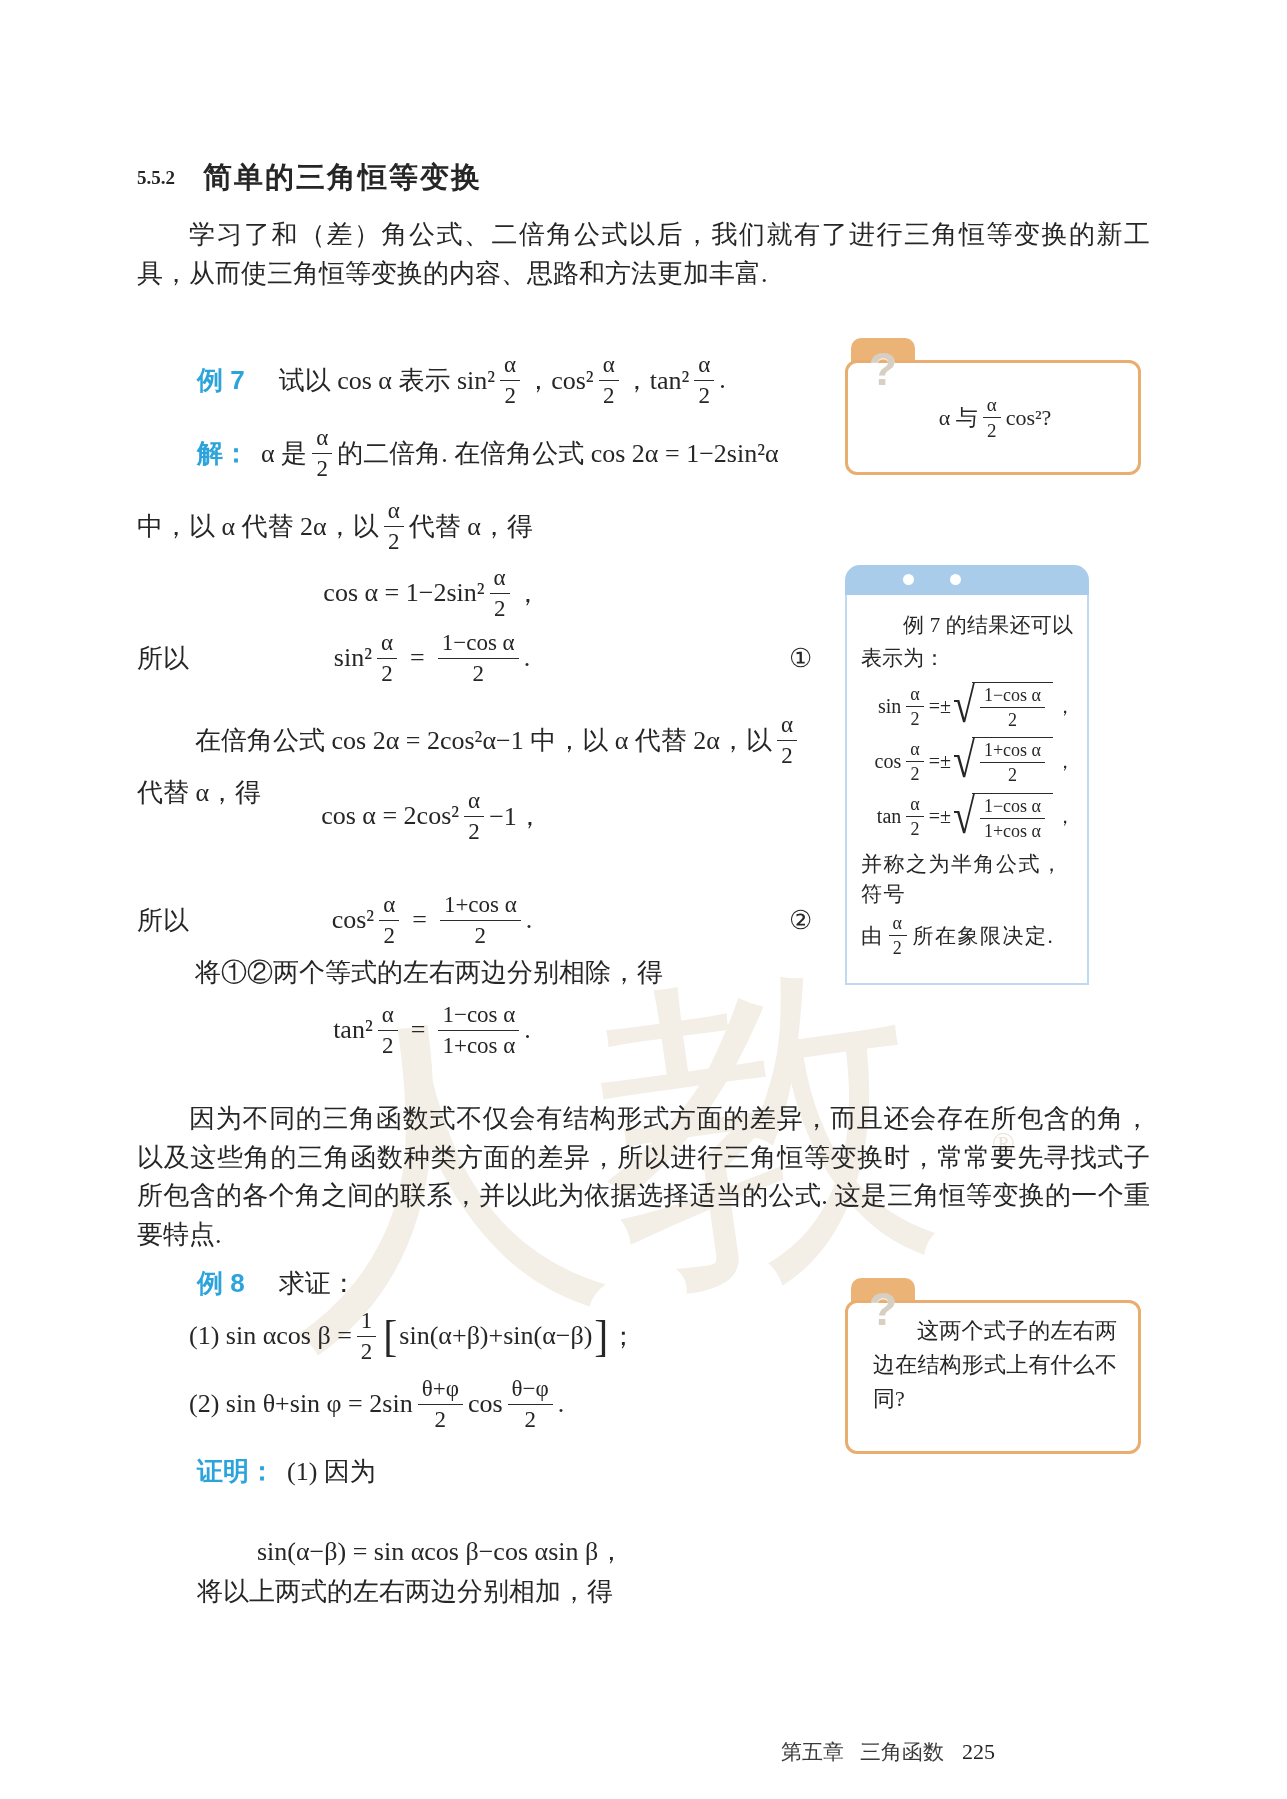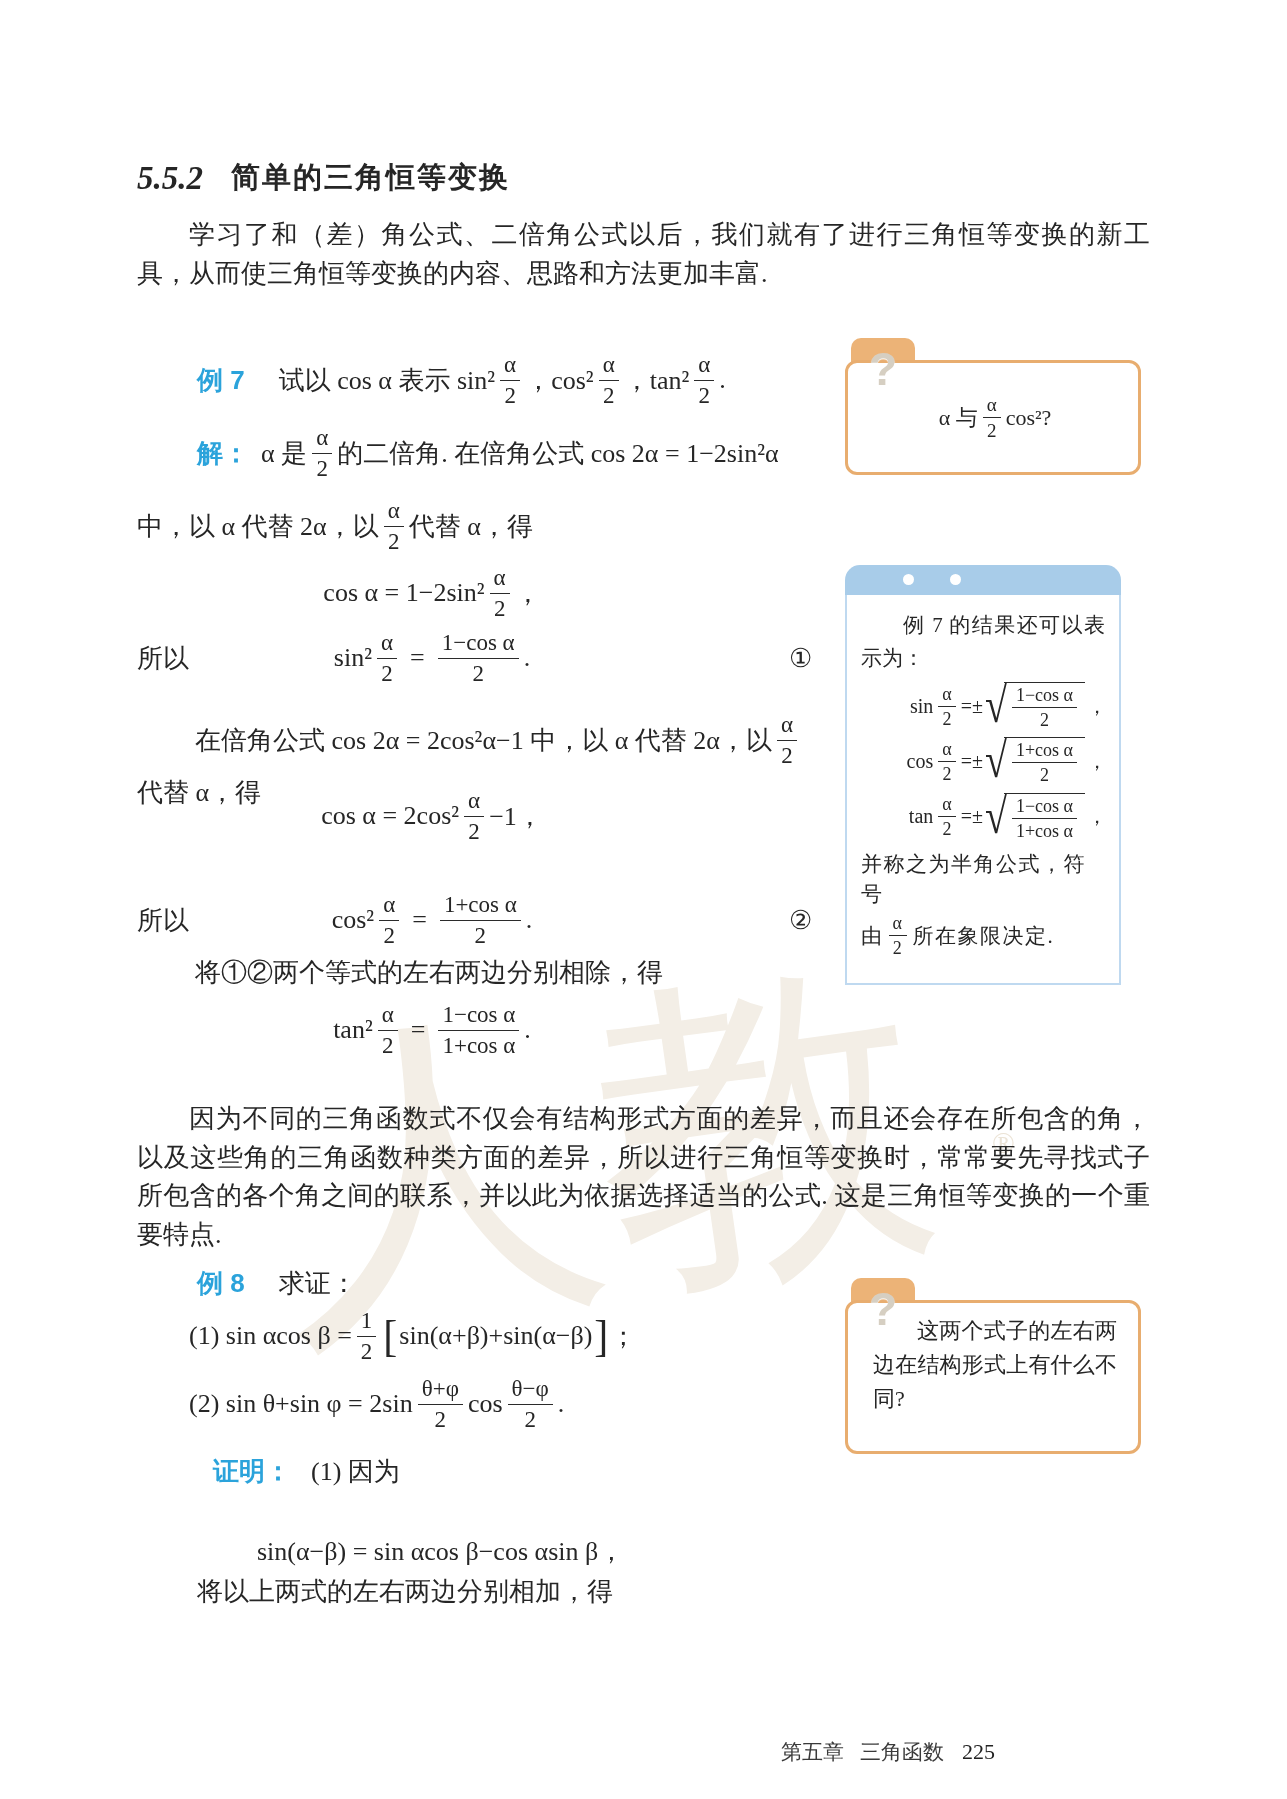--- a/index.html
+++ b/index.html
@@ -1,21 +1,21 @@
 <!DOCTYPE html>
 <html><head>
 <meta charset="utf-8">
 <style>
   html,body{margin:0;padding:0;background:#ffffff;}
   .page{position:relative;width:1287px;height:1799px;background:#ffffff;overflow:hidden;
         font-family:"Liberation Serif",serif;color:#262626;}
   
   .r{position:absolute;display:flex;align-items:center;white-space:nowrap;font-size:26px;}
   .para{position:absolute;font-size:26px;line-height:38.5px;text-align:justify;text-indent:2em;}
-  .title-num{font-weight:bold;font-size:33px;font-family:"Liberation Serif",serif;font-style:italic;}
+  .title-num{font-weight:bold;font-size:19px;font-family:"Liberation Serif",serif;}
   .title-txt{font-weight:bold;font-size:29px;margin-left:28px;font-family:"Liberation Sans",sans-serif;letter-spacing:2px;}
   .lbl{color:#2BA3DB;font-weight:bold;font-family:"Liberation Sans",sans-serif;}
   .gap{margin-right:34px;}
   .gap-s{margin-right:12px;}
   
   .frac{display:inline-flex;flex-direction:column;align-items:center;margin:0 5px;font-size:23px;line-height:1.12;vertical-align:middle;}
   .frac .fn{display:block;padding:0 4px 2px;border-bottom:1.7px solid #2b2b2b;text-align:center;}
   .frac .fd{display:block;padding-top:2px;text-align:center;}
   .eqs{margin:0 8px;}
   
@@ -26,21 +26,21 @@
   .tag{position:absolute;left:652px;top:50%;transform:translateY(-50%);font-size:26px;}
   
   .qbox{position:absolute;left:845px;width:296px;}
   .qbox .tab{position:absolute;top:0;left:6px;width:64px;height:36px;background:#ECB377;border-radius:10px 10px 0 0;}
   .qbox .qbody{position:absolute;left:0;right:0;top:22px;bottom:0;background:#fff;border:3px solid #E8AD6F;border-radius:12px;box-sizing:border-box;}
   .qbox .qmark{position:absolute;top:4px;left:24px;font-size:46px;font-weight:bold;color:#D6CFC2;
                font-family:"Liberation Sans",sans-serif;z-index:2;text-shadow:0 1px 1px #fff;}
   .qbox .qcontent{position:absolute;left:18px;right:14px;top:30px;bottom:8px;display:flex;align-items:center;justify-content:center;font-size:22px;line-height:33px;}
   .qbox .qcontent .frac{font-size:19px;}
   
-  .nbox{position:absolute;left:845px;top:565px;width:276px;height:420px;}
+  .nbox{position:absolute;left:845px;top:565px;width:244px;height:420px;}
   .nbox .nhead{position:absolute;top:0;left:0;right:0;height:30px;background:#A8CCE9;border-radius:15px 15px 0 0;}
   .nbox .dot{position:absolute;width:11px;height:11px;border-radius:50%;background:#fff;top:9px;}
   .nbox .nbody{position:absolute;top:30px;left:0;right:0;bottom:0;background:#fff;border:2px solid #BFD9F0;border-top:none;box-sizing:border-box;padding:12px 12px 10px;}
   .nbox .nintro{font-size:21px;line-height:33px;text-indent:2em;text-align:justify;margin:2px 2px 4px;}
   .nbox .nrow{display:flex;align-items:center;justify-content:flex-end;font-size:20px;margin:7px 0;}
   .nbox .nrow .frac{font-size:18px;}
   .nbox .noutro{font-size:21px;line-height:30px;margin:8px 2px 0;letter-spacing:1.5px;}
   .nbox .nrow2{display:flex;align-items:center;font-size:21px;margin:4px 2px 0;letter-spacing:1.5px;}
   .nbox .nrow2 .frac{font-size:18px;}
   
@@ -215,21 +215,21 @@
         <span class="fd">2</span>
       </span>
     <span>cos</span>
     <span class="frac">
         <span class="fn">θ−φ</span>
         <span class="fd">2</span>
       </span>
     <span>.</span>
   </div>
 
-  <div class="r" style="left:153px;top:1454px;padding-left:60px;gap:8px;">
+  <div class="r" style="left:137px;top:1454px;padding-left:60px;">
     <span class="lbl gap-s">证明：</span>
     <span>(1) 因为</span>
   </div>
   <div class="r" style="left:257px;top:1534px;">
     <span>sin(α−β) = sin αcos β−cos αsin β，</span>
   </div>
   <div class="r" style="left:137px;top:1574px;padding-left:60px;">
     <span>将以上两式的左右两边分别相加，得</span>
   </div>
 

